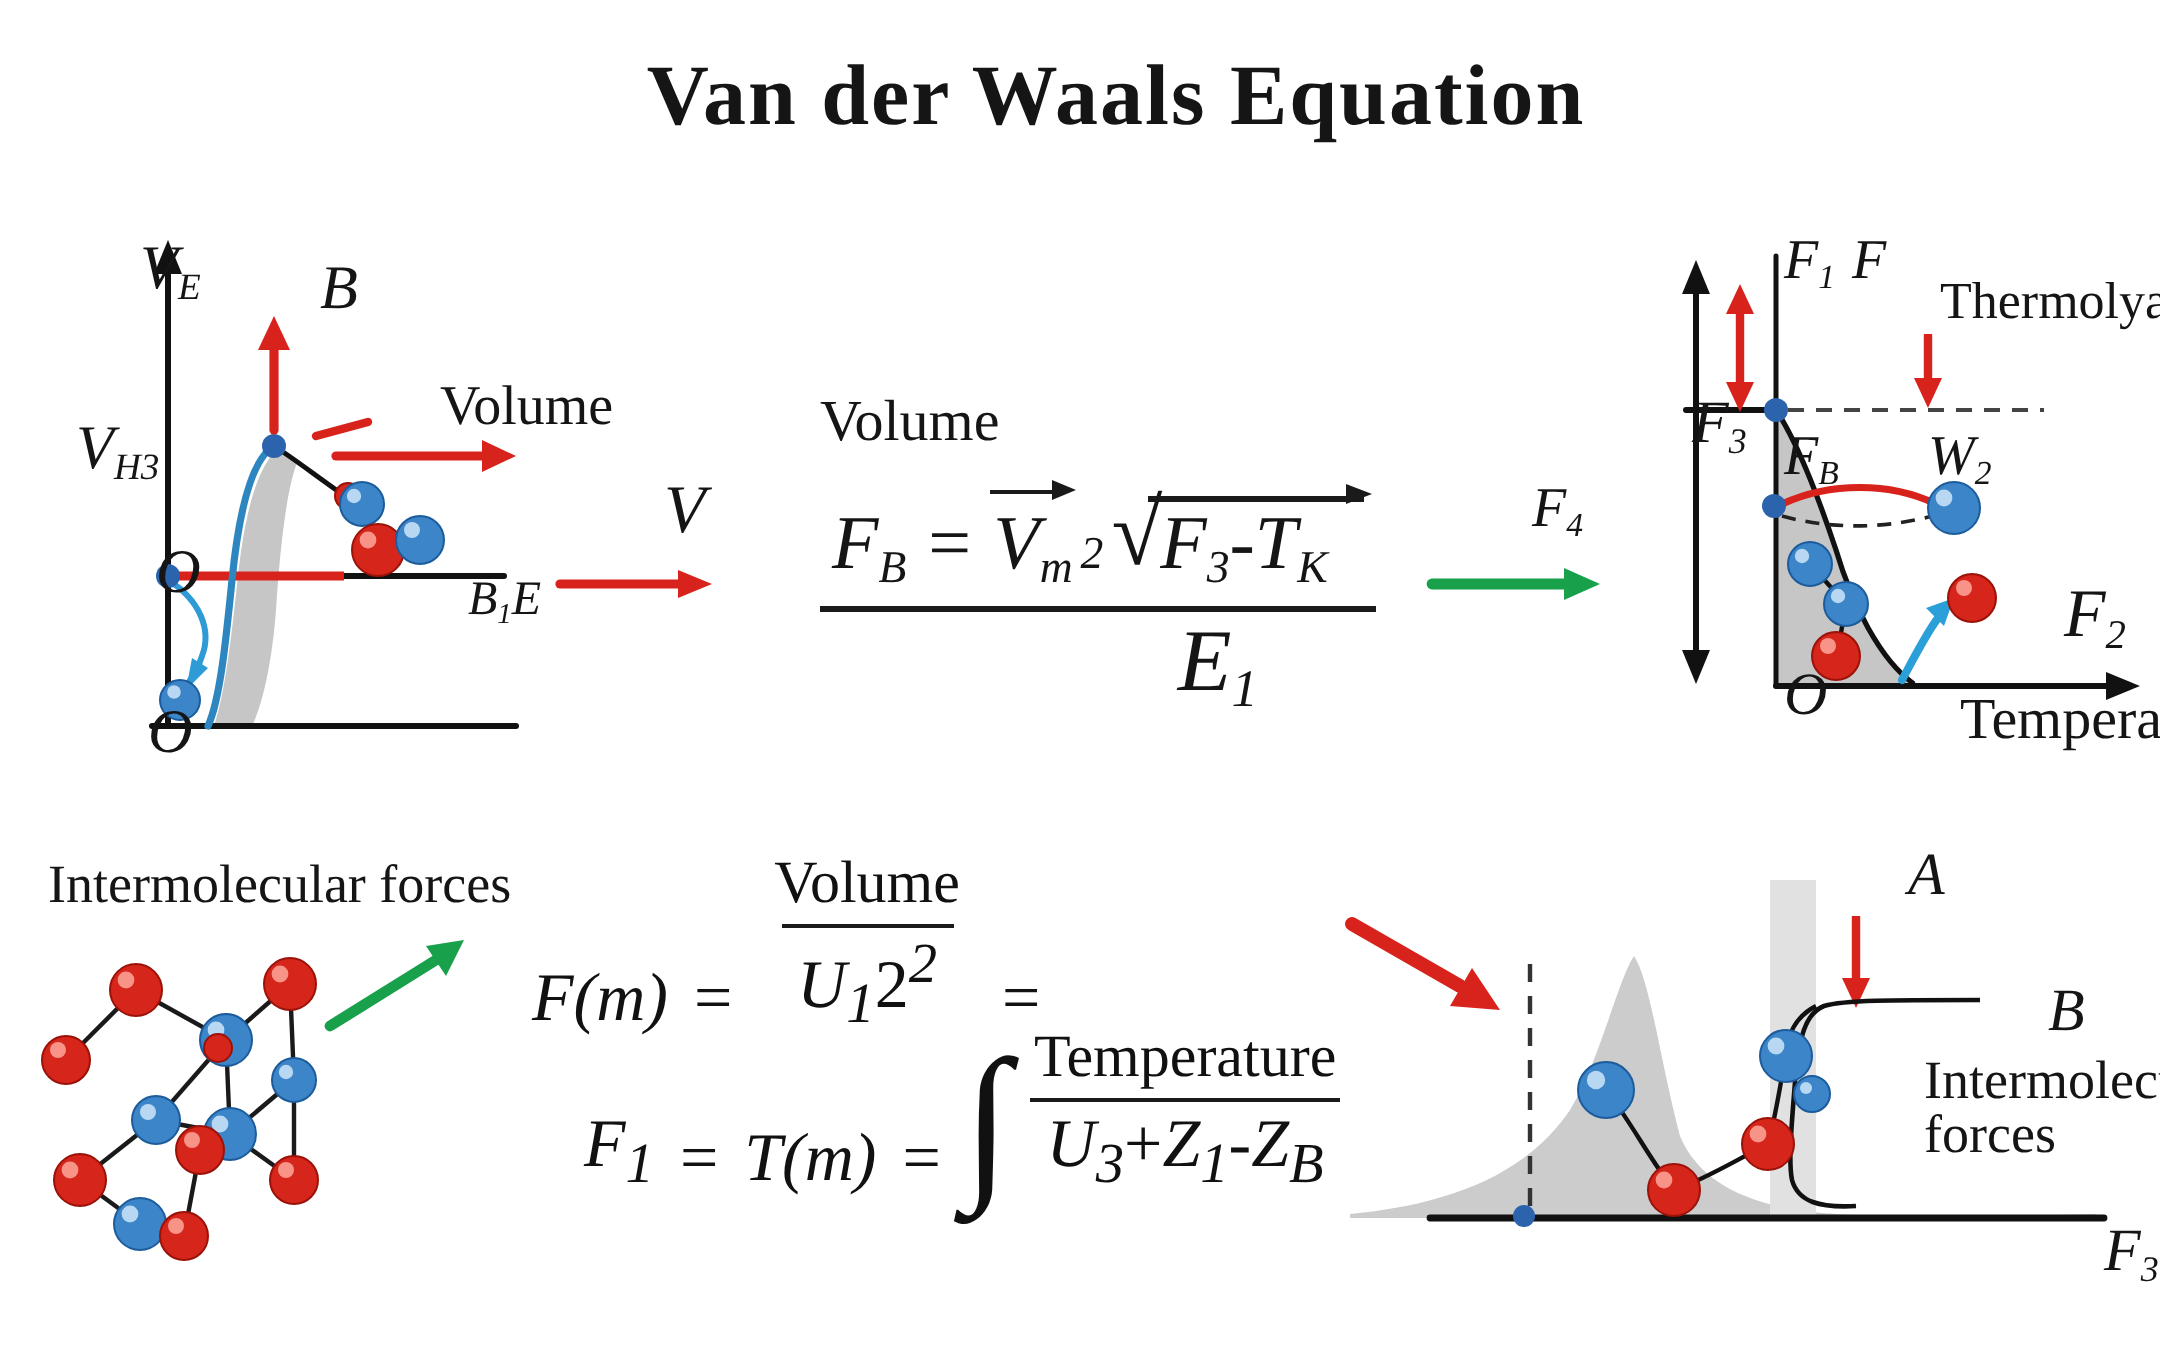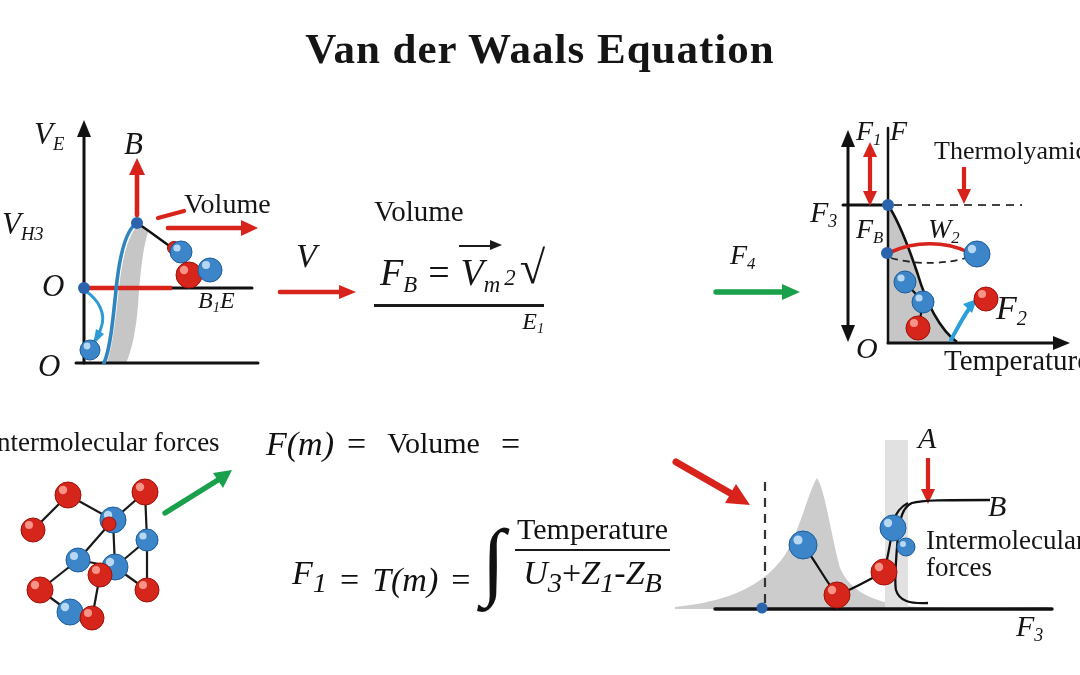--- a/index.html
+++ b/index.html
@@ -1,30 +1,30 @@
 <!DOCTYPE html>
 <html><head>
 <meta charset="utf-8">
 <style>
   html,body{margin:0;padding:0;background:#fff;}
   #stage{position:relative;width:1080px;height:675px;background:#fff;overflow:hidden;
          font-family:"Liberation Serif","DejaVu Serif",serif;color:#111;}
-  .lbl{position:absolute;white-space:nowrap;line-height:1.05;color:#151515;}
+  .lbl{position:absolute;white-space:nowrap;line-height:1.05;color:#151515;margin-left:36px;}
   .it{font-style:italic;}
   .rm{font-style:normal;}
   .lbl sub{font-size:0.60em;font-style:italic;vertical-align:-0.30em;}
   .lbl sup{font-size:0.60em;vertical-align:0.55em;}
   svg{position:absolute;overflow:visible;}
   #title{left:0;right:0;top:26px;text-align:center;font-size:43px;font-weight:bold;letter-spacing:1px;}
   
   #eq-main{left:374px;top:248px;font-size:38px;font-style:italic;}
   #eq-main .numrow{display:flex;align-items:baseline;border-bottom:3px solid #1a1a1a;padding:0 4px 7px 4px;}
   #eq-main .numrow>*{margin:0 2px;}
   #eq-main .eqsign{margin:0 9px;font-style:normal;}
-  #eq-main .denrow{text-align:right;margin-left:120px;margin-top:2px;font-size:24px;}
+  #eq-main .denrow{text-align:center;margin-left:120px;margin-top:2px;font-size:44px;}
   .vec{position:relative;display:inline-block;padding-top:2px;}
   .vec::before{content:"";position:absolute;top:-6px;left:-2px;right:9px;border-top:2.6px solid #1a1a1a;}
   .vec::after{content:"";position:absolute;top:-11px;right:-2px;border-left:12px solid #1a1a1a;
               border-top:5px solid transparent;border-bottom:5px solid transparent;}
   .sqrtwrap{display:inline-flex;align-items:flex-start;margin-left:6px;}
   .radsign{font-size:1.22em;line-height:0.95;font-style:normal;margin-right:-7px;transform:translateY(-2px);}
   .radicand{border-top:3px solid #1a1a1a;padding:2px 18px 0 6px;position:relative;display:inline-block;}
   .radicand::after{content:"";position:absolute;top:-9px;right:-4px;border-left:13px solid #1a1a1a;
               border-top:5px solid transparent;border-bottom:5px solid transparent;}
   
@@ -104,20 +104,21 @@
   <div class="lbl rm" style="left:374px;top:196px;font-size:29px">Volume</div>
 
   <div class="lbl" id="eq-main">
     <div class="numrow">
       <span><span>F</span><sub>B</sub></span>
       <span class="eqsign">=</span>
       <span class="vec"><span>V</span><sub>m</sub></span>
       <sup>2</sup>
       <span class="sqrtwrap">
         <span class="radsign">√</span>
+        <span class="radicand"><span>F</span><sub>3</sub><span class="rm">-</span><span>T</span><sub>K</sub></span>
       </span>
     </div>
     <div class="denrow"><span>E</span><sub>1</sub></div>
   </div>
 
   <svg style="left:712px;top:282px" width="95" height="20" viewBox="0 0 95 20">
     <line x1="4" y1="10" x2="72" y2="10" stroke="#18a04a" stroke-width="5.4" stroke-linecap="round"></line>
     <polygon points="88,10 70,2 70,18" fill="#18a04a"></polygon>
   </svg>
   <div class="lbl it" style="left:730px;top:240px;font-size:28px"><span>F</span><sub>4</sub></div>
@@ -226,20 +227,21 @@
       <polygon points="232,50 213,53 223,68" fill="#18a04a"></polygon>
     </g>
   </svg>
   <div class="lbl rm" style="left:-12px;top:428px;font-size:27px">Intermolecular forces</div>
 
   <div class="eqrow" style="left:262px;top:425px">
     <span>F(m)</span>
     <span class="eqsign">=</span>
     <span class="frac">
       <span class="num word">Volume</span>
+      <span class="den"><span>U</span><sub>1</sub><span class="rm">2</span><sup>2</sup></span>
     </span>
     <span class="eqsign">=</span>
   </div>
 
   <div class="eqrow" style="left:288px;top:512px">
     <span><span>F</span><sub>1</sub></span>
     <span class="eqsign">=</span>
     <span>T(m)</span>
     <span class="eqsign">=</span>
     <span class="intsign">∫</span>

